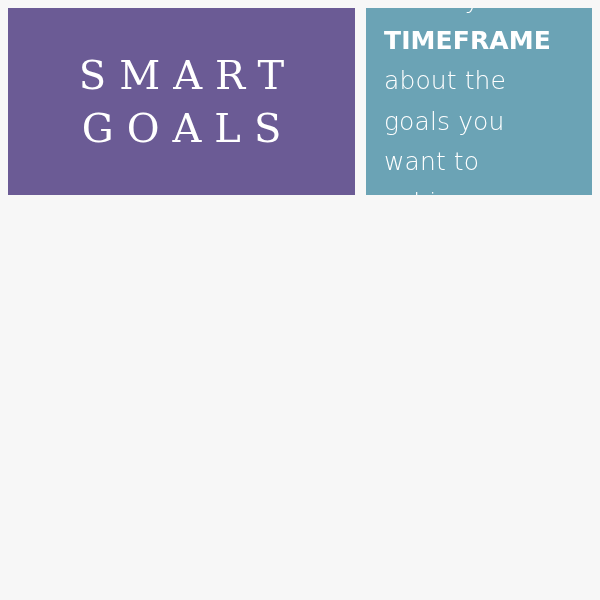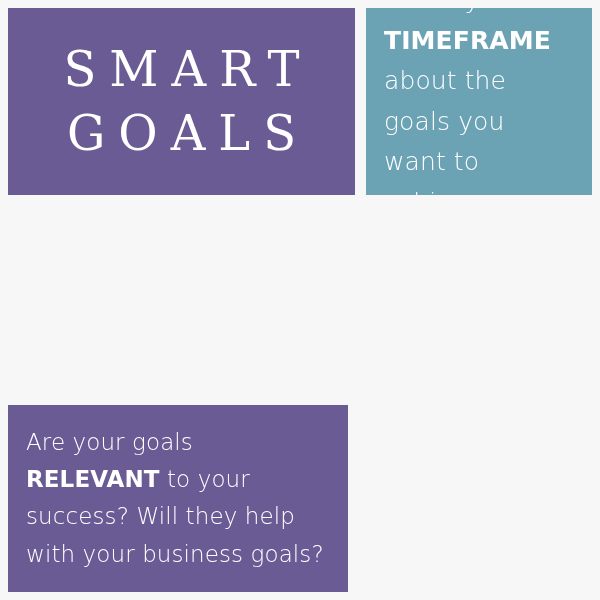--- a/index.html
+++ b/index.html
@@ -59,21 +59,21 @@
 
   
   .title-block {
     text-align: center;
     font-family: "DejaVu Serif", "Liberation Serif", serif;
     color: #ffffff;
     padding: 0 14px;
   }
   .title-line {
     display: block;
-    font-size: 48px;
+    font-size: 40px;
     line-height: 1.32;
     letter-spacing: 13px;
     text-indent: 13px;
     font-weight: 400;
     white-space: nowrap;
   }
 
   
   .copy {
     font-family: "DejaVu Sans", "Liberation Sans", sans-serif;
@@ -111,20 +111,17 @@
   </div>
 
   <div class="row row-2">
 
 
 
   </div>
 
   <div class="row row-3">
 
-    <div class="panel panel-purple panel-relevant">
-      <p class="copy copy-sm"><span>Are your goals </span><span class="kw">RELEVANT</span><span> to your success? Will they help with your business goals?</span></p>
-    </div>
 
 
   </div>
 
 </div>
 
 </body></html>

